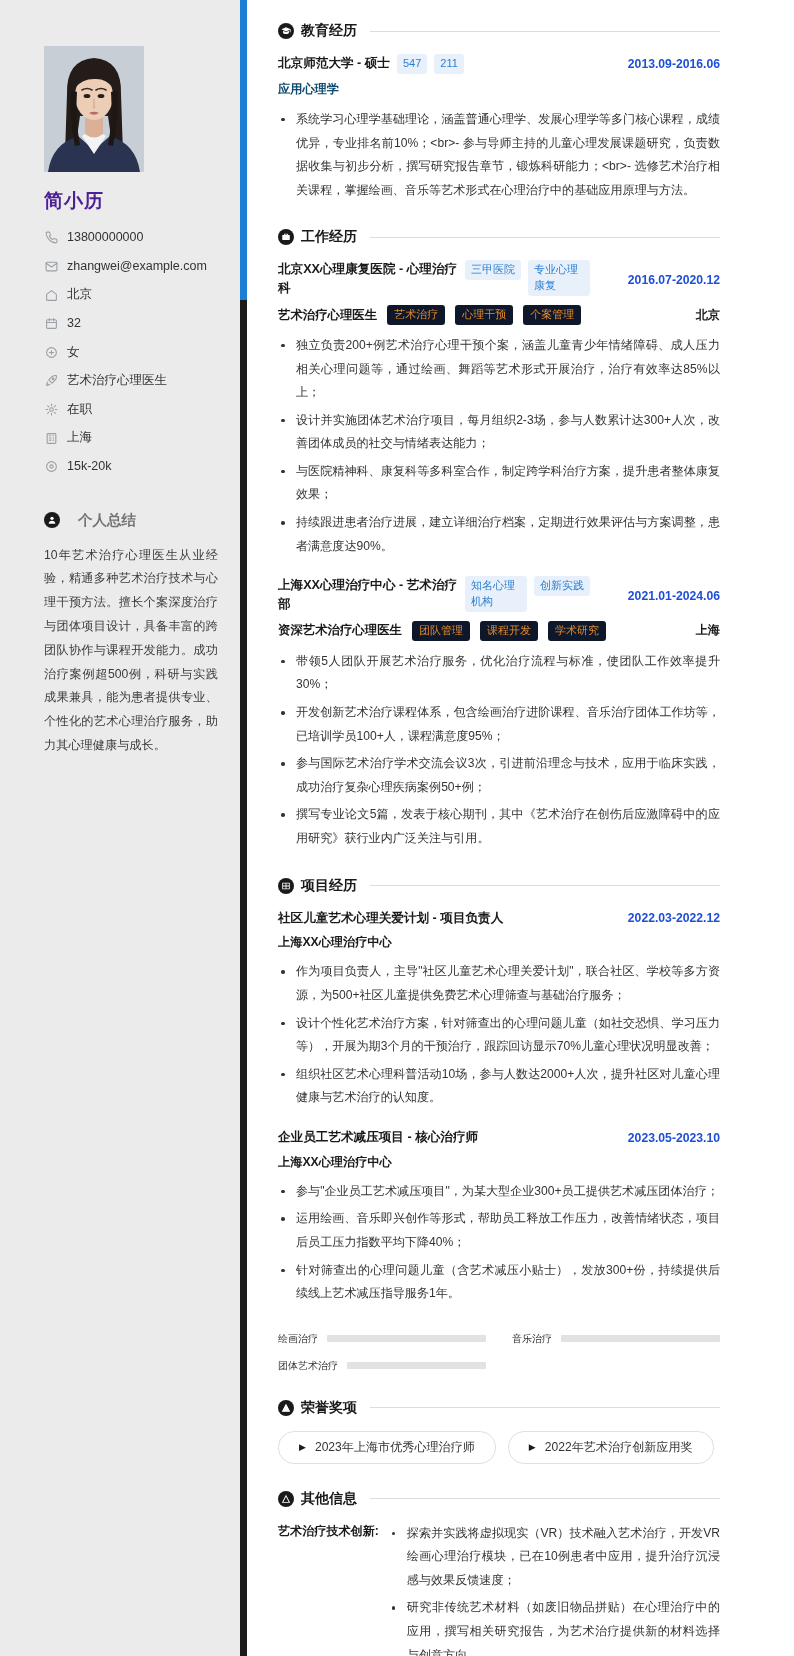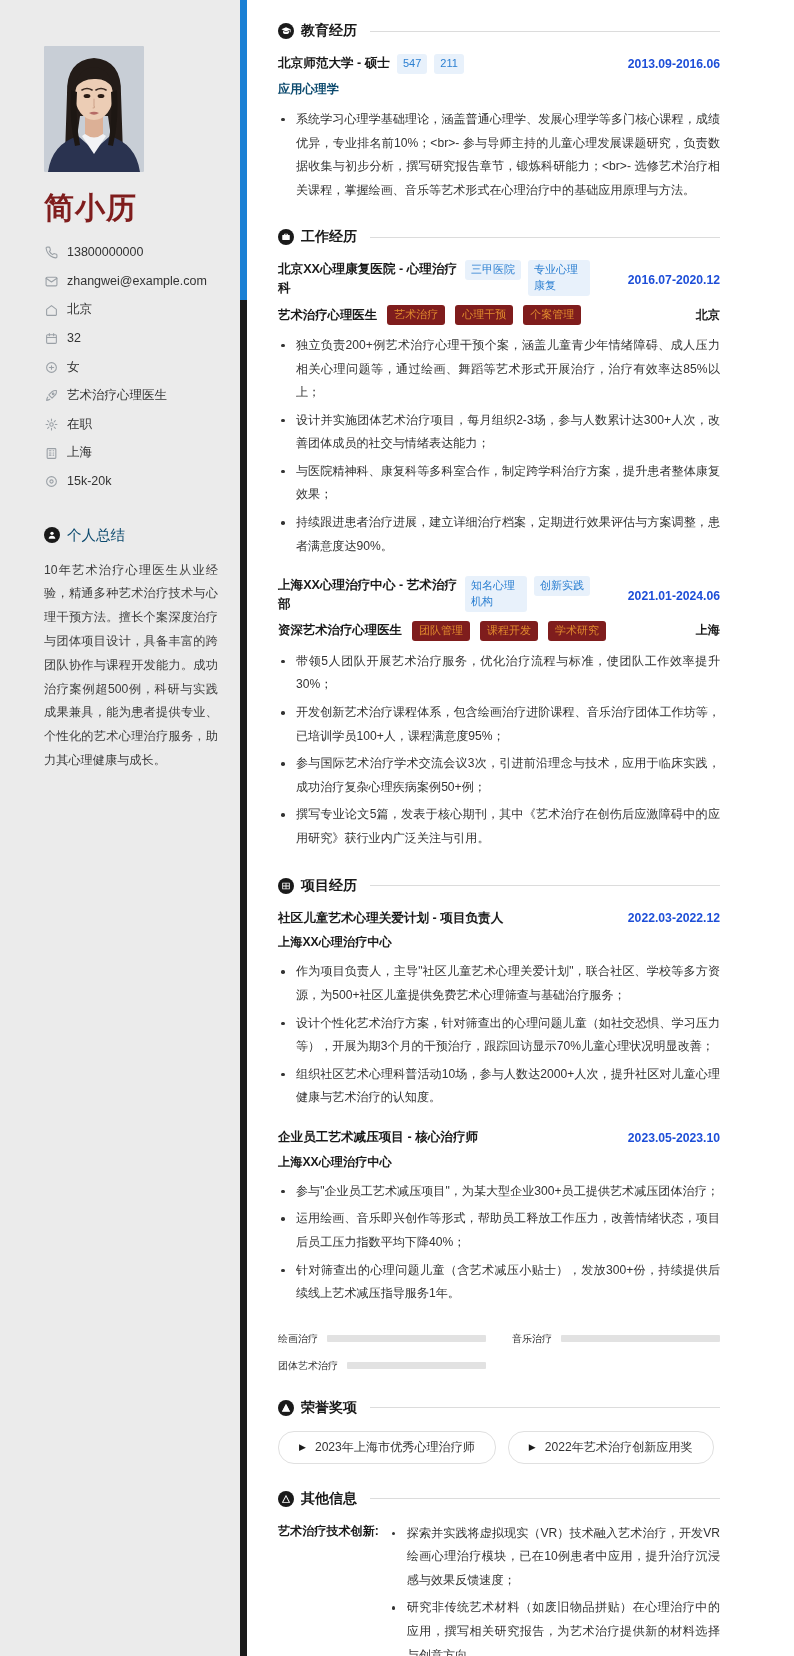--- a/index.html
+++ b/index.html
@@ -28,23 +28,23 @@
     height: 126px;
     margin-bottom: 16px;
     border-radius: 2px;
     overflow: hidden;
     position: relative;
     background: #c6ccd4;
   }
   .photo-wrap svg { display: block; width: 100%; height: 100%; }
 
   .cand-name {
-    font-size: 30px;
-    font-weight: bold;
-    color: #7f1d1d;
+    font-size: 19px;
+    font-weight: bold;
+    color: #4c1d95;
     letter-spacing: 1px;
     margin-bottom: 16px;
   }
   .info-list { list-style: none; }
   .info-row {
     display: flex;
     align-items: center;
     gap: 9px;
     margin-bottom: 13px;
     font-size: 12.5px;
@@ -56,26 +56,26 @@
     flex: 0 0 14px;
     display: inline-flex;
     align-items: center; justify-content: center;
     color: #9aa0a6;
   }
   .info-ico svg { width: 13px; height: 13px; display: block; }
 
   .side-section-title {
     display: flex;
     align-items: center;
-    gap: 7px;
+    gap: 18px;
     margin-top: 36px;
     margin-bottom: 14px;
     font-size: 14.5px;
-    font-weight: normal;
-    color: #0c4a6e;
+    font-weight: bold;
+    color: #737373;
   }
   .badge-ico {
     width: 16px; height: 16px;
     border-radius: 50%;
     background: #1a1a1a;
     color: #fff;
     display: inline-flex;
     align-items: center; justify-content: center;
     flex: 0 0 16px;
   }
@@ -173,21 +173,21 @@
     background: #e8f1fb;
     color: #2b7fd1;
     font-size: 11px;
     line-height: 1.45;
     padding: 2px 6px;
     border-radius: 3px;
     max-width: 62px;
   }
   .tag-orange {
     display: inline-block;
-    background: #7f1d1d;
+    background: #0f172a;
     color: #e08a2e;
     font-size: 11px;
     line-height: 1.45;
     padding: 2px 7px;
     border-radius: 3px;
     white-space: nowrap;
   }
 
   .role-row {
     display: flex;

